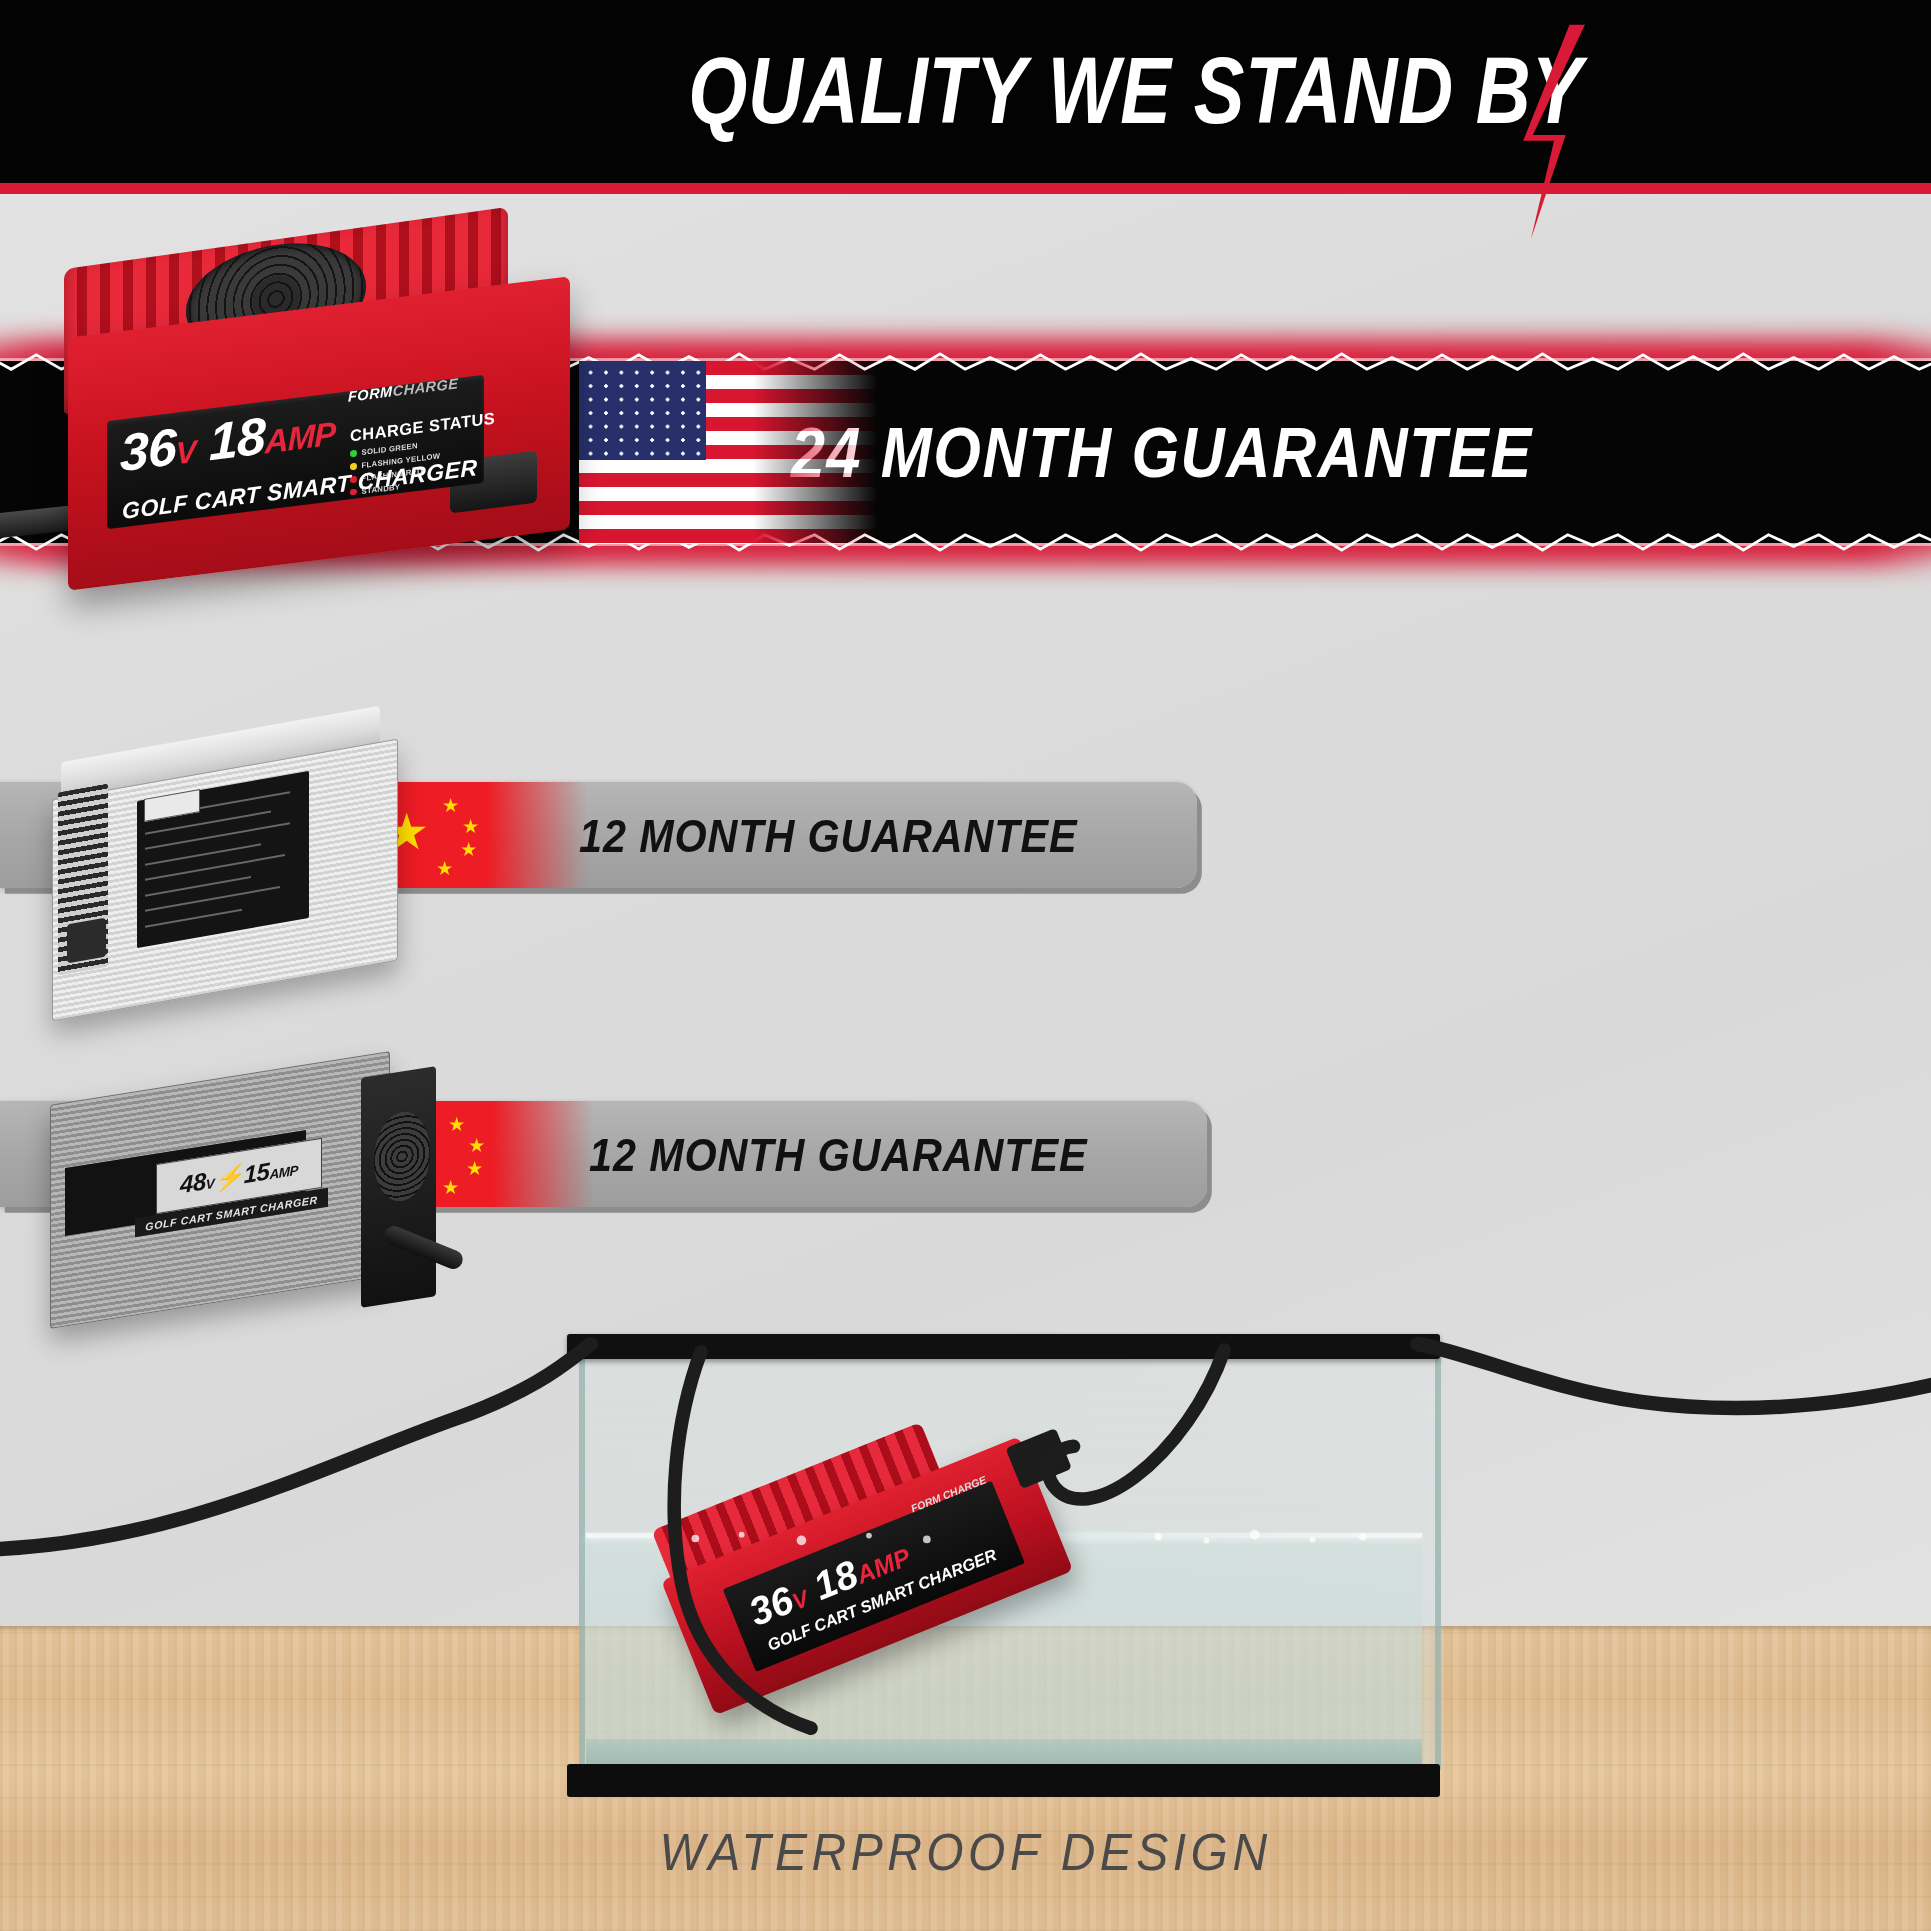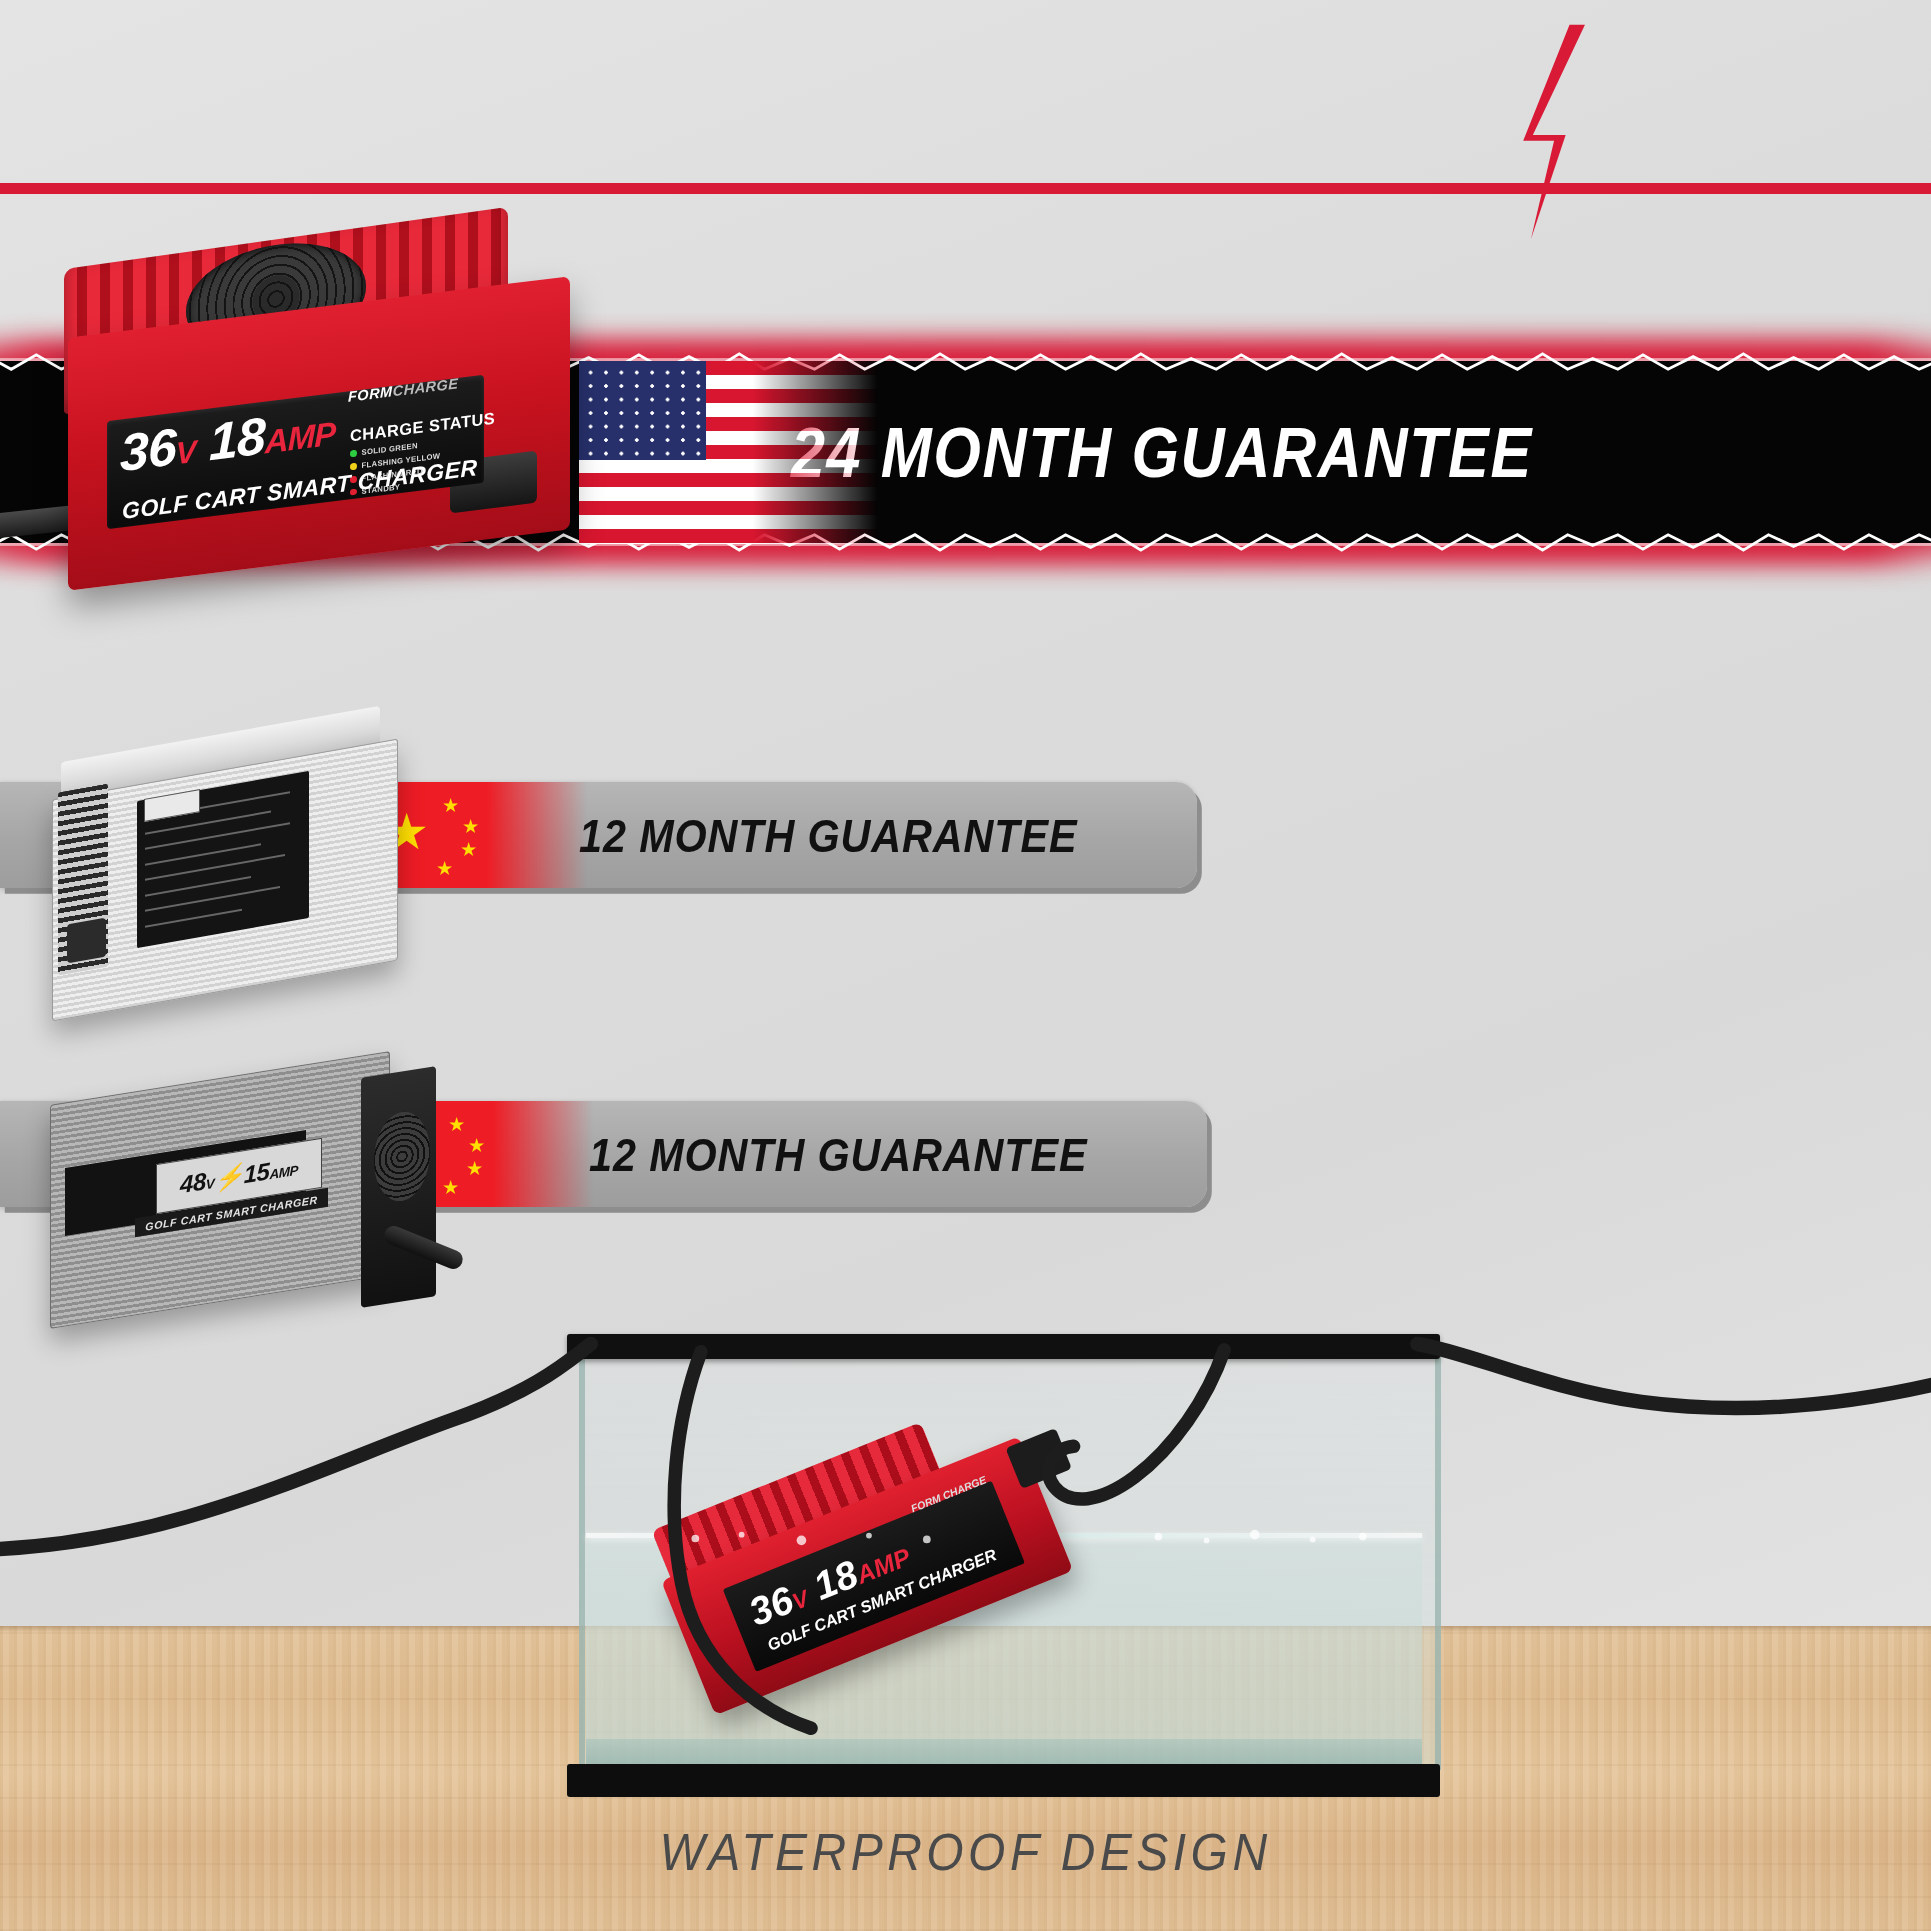--- a/index.html
+++ b/index.html
@@ -189,20 +189,23 @@
   .bubbles{position:absolute;left:0;top:0;width:850px;height:463px;z-index:4;}
 </style>
 </head>
 <body>
 
 <div class="stage">
 
   <div class="wall"></div>
   <div class="table"></div>
 
+  <div class="header">
+    <div class="header-title">QUALITY WE STAND BY</div>
+  </div>
   <svg class="bolt" viewBox="0 0 120 230">
     <polygon points="72,4 18,118 52,118 16,226 40,124 8,124 56,4" fill="#d81a37" transform="translate(18,0)"></polygon>
   </svg>
   <div class="header-rule"></div>
 
   <div class="guar-wrap">
     <div class="guar-glow"></div>
     <div class="guar-core"></div>
     <svg class="guar-zig top" viewBox="0 0 2060 26" preserveAspectRatio="none">
       <polyline points="0,20 26,6 52,20 78,5 104,20 130,7 156,20 182,4 208,20 234,8 260,20 286,5 312,20 338,7 364,20 390,4 416,20 442,9 468,20 494,5 520,20 546,7 572,20 598,4 624,20 650,8 676,20 702,5 728,20 754,7 780,20 806,4 832,20 858,9 884,20 910,5 936,20 962,7 988,20 1014,4 1040,20 1066,8 1092,20 1118,5 1144,20 1170,7 1196,20 1222,4 1248,20 1274,9 1300,20 1326,5 1352,20 1378,7 1404,20 1430,4 1456,20 1482,8 1508,20 1534,5 1560,20 1586,7 1612,20 1638,4 1664,20 1690,9 1716,20 1742,5 1768,20 1794,7 1820,20 1846,4 1872,20 1898,8 1924,20 1950,5 1976,20 2002,7 2028,20 2060,6" fill="none" stroke="#ffffff" stroke-width="3"></polyline>

